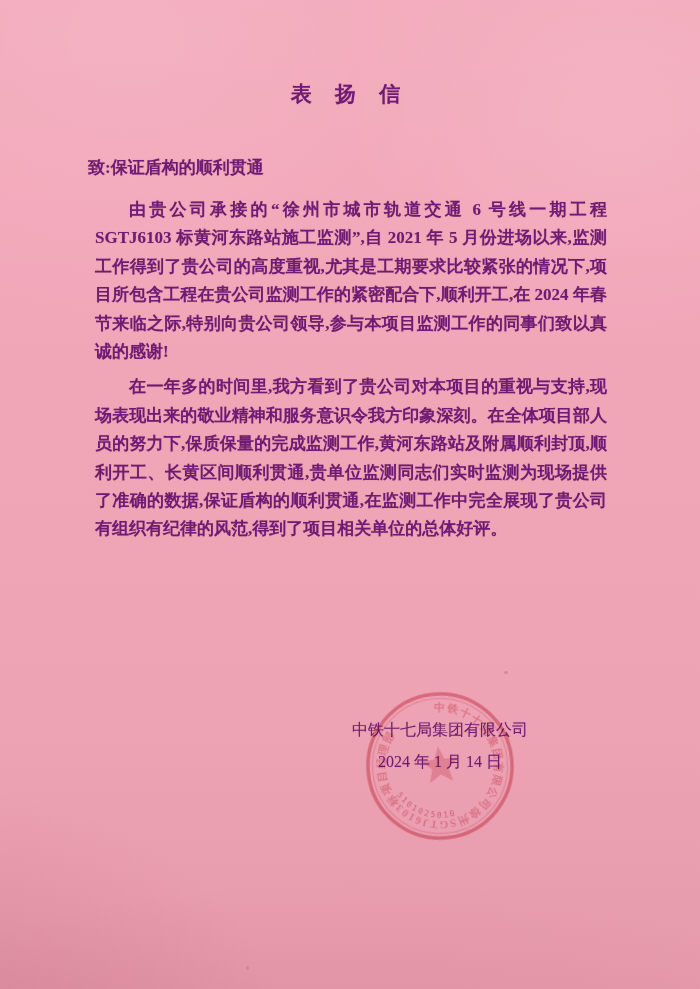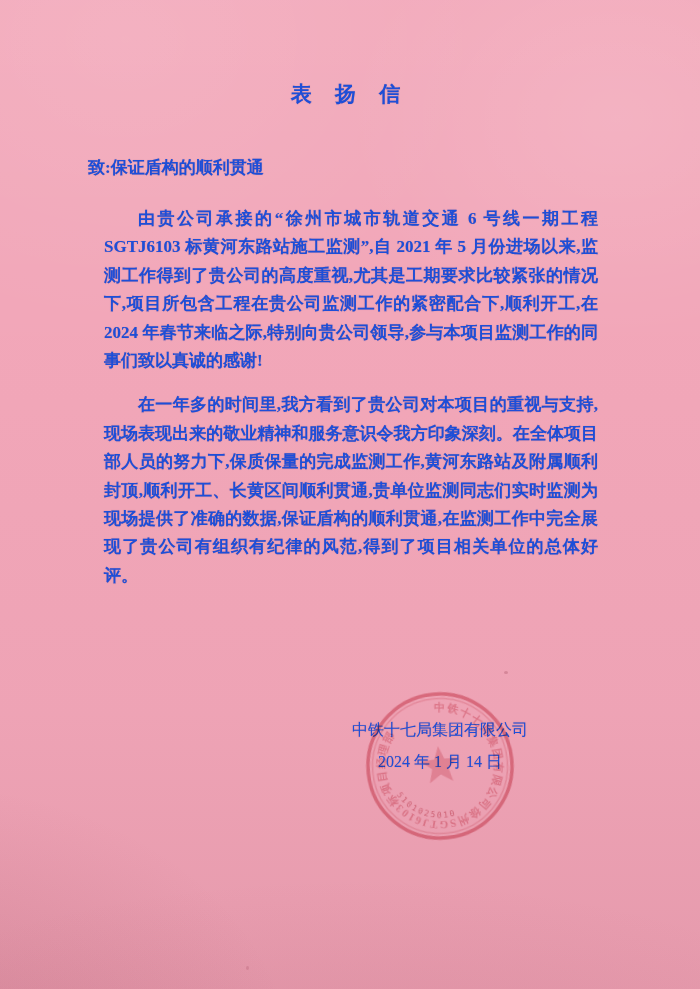--- a/index.html
+++ b/index.html
@@ -14,21 +14,21 @@
     font-family: "Liberation Serif", "DejaVu Serif", serif;
     background-color: #f2a7b9;
     background-image:
       radial-gradient(ellipse 420px 340px at 88% 12%, rgba(255,255,255,0.10), transparent 65%),
       radial-gradient(ellipse 520px 420px at 18% 4%, rgba(255,255,255,0.08), transparent 70%),
       radial-gradient(ellipse 560px 420px at -12% 108%, rgba(136,44,66,0.18), transparent 68%),
       radial-gradient(ellipse 800px 320px at 50% 112%, rgba(136,44,66,0.10), transparent 72%),
       linear-gradient(to bottom, rgba(255,255,255,0.05) 0%, rgba(255,255,255,0) 30%, rgba(120,40,60,0.03) 72%, rgba(120,40,60,0.10) 100%);
   }
   .ink {
-    color: #1d4ed8;
+    color: #701a75;
     text-shadow: 0 0 1px rgba(105,49,80,0.35);
   }
   .title {
     position: absolute;
     top: 80px;
     left: 0;
     width: 700px;
     text-align: center;
     font-size: 21px;
     font-weight: bold;
@@ -46,21 +46,21 @@
     top: 189px;
     left: 88px;
     width: 526px;
     font-size: 17px;
     line-height: 28.4px;
     text-align: justify;
     text-justify: inter-character;
     font-weight: bold;
   }
   .body-text p {
-    margin: 16px;
+    margin: 7px;
     text-indent: 2em;
   }
   .signature {
     position: absolute;
     top: 714px;
     left: 295px;
     width: 290px;
     text-align: center;
     font-size: 16px;
     line-height: 31.5px;

